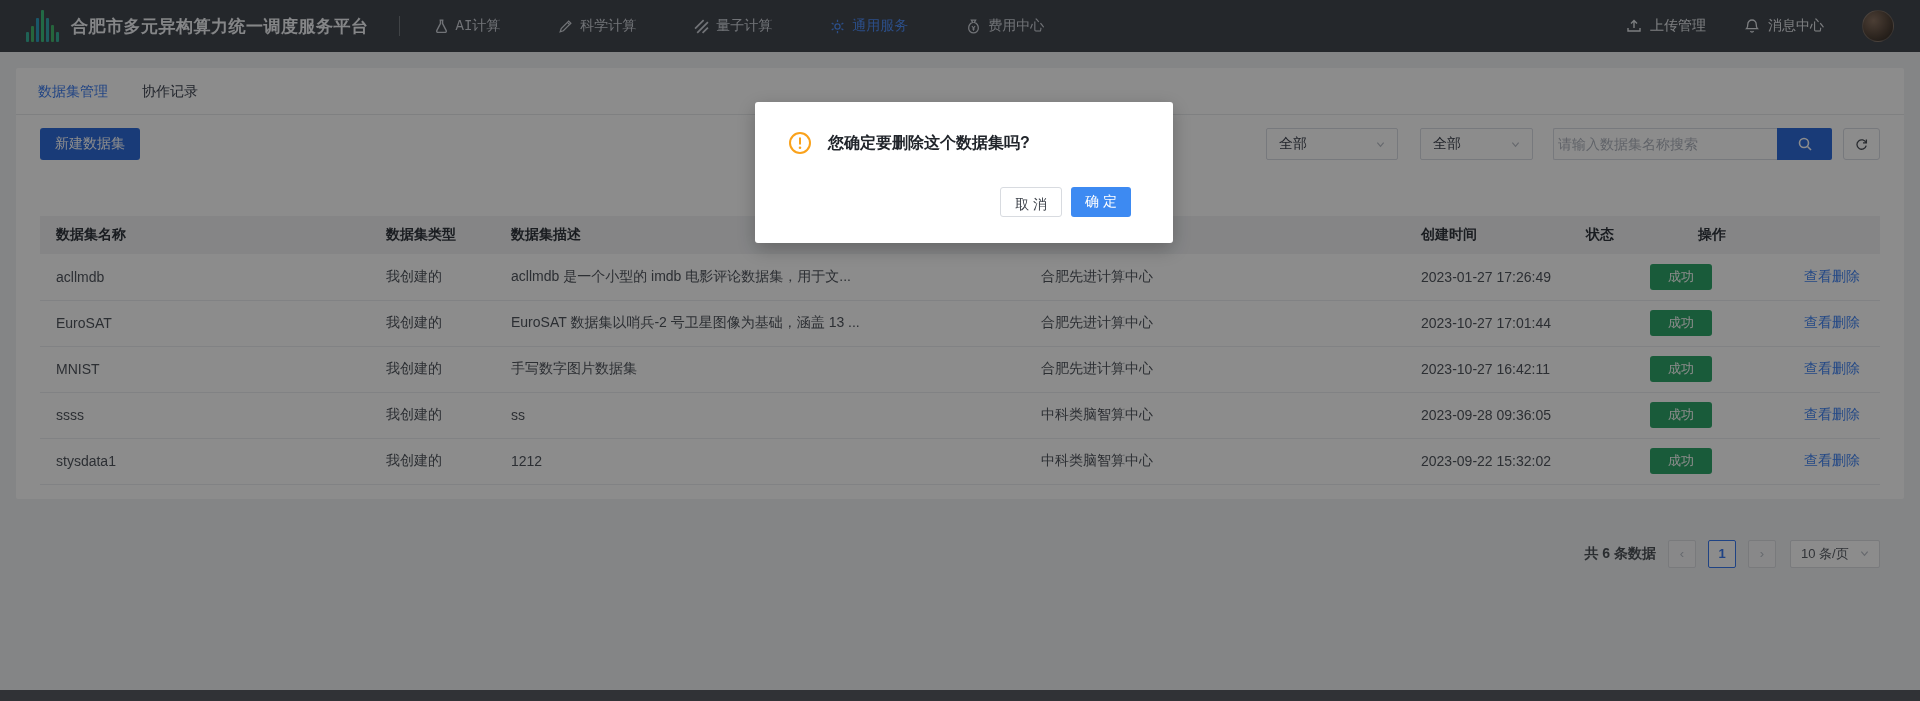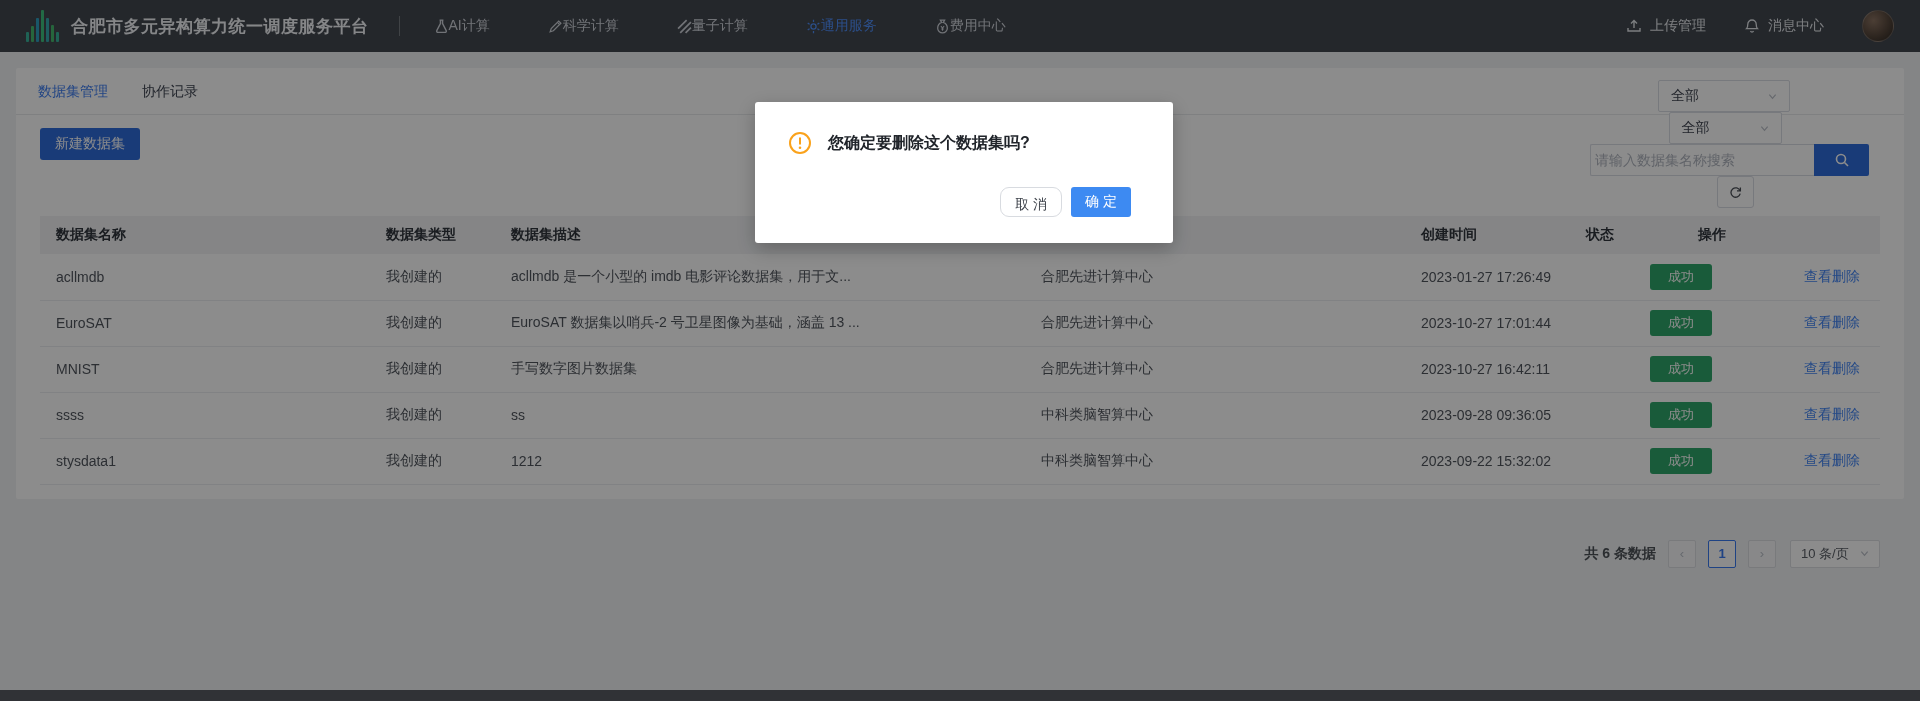--- a/index.html
+++ b/index.html
@@ -6,41 +6,41 @@
   html,body { width:1920px; height:701px; overflow:hidden; }
   body { font-family:"Liberation Sans","DejaVu Sans",sans-serif; background:#f0f2f5; position:relative; }
 
   
   .topbar { height:52px; background:#42474f; display:flex; align-items:center; padding:0 26px; }
   .logo { display:flex; align-items:flex-end; gap:2px; height:32px; margin-right:12px; }
   .logo span { width:3px; border-radius:1px; display:inline-block; }
   .brand { color:#f2f4f7; font-size:17px; font-weight:700; letter-spacing:.5px; }
   .topbar-divider { width:1px; height:20px; background:rgba(255,255,255,.28); margin:0 34px 0 30px; }
   .nav { display:flex; align-items:center; gap:58px; }
-  .nav-item { display:flex; align-items:center; gap:0; color:#ced2d9; font-size:14px; cursor:pointer; }
+  .nav-item { display:flex; align-items:center; gap:7px; color:#ced2d9; font-size:14px; cursor:pointer;font-family:Liberation Mono, monospace; }
   .nav-item svg { width:15px; height:15px; }
   .nav-item.active { color:#4f8ef7; }
   .topbar-right { margin-left:auto; display:flex; align-items:center; gap:38px; }
   .top-action { display:flex; align-items:center; gap:8px; color:#e3e6ea; font-size:14px; cursor:pointer; }
   .top-action svg { width:16px; height:16px; }
   .avatar { width:32px; height:32px; border-radius:50%;
             background:radial-gradient(circle at 35% 32%, #8a7261, #55463b 55%, #2e2823 95%);
             border:1px solid rgba(255,255,255,.2); }
 
   
   .content { padding:16px 16px 0; }
   .card { background:#ffffff; border-radius:2px; padding:0 24px 14px; }
   .tabs { display:flex; gap:34px; margin:0 -24px; padding:15px 22px 13px; border-bottom:1px solid #e8eaec; }
   .tab { font-size:14px; color:#3f4552; cursor:pointer; }
   .tab.active { color:#3f7ef0; }
 
   .toolbar { display:flex; align-items:center; margin-top:13px; height:32px; }
   .btn-primary { height:32px; padding:0 15px; background:#2f6cdb; color:#fff; font-size:14px;
                  border:none; border-radius:3px; cursor:pointer; }
-  .toolbar-right { margin-left:auto; display:flex; align-items:center;flex-direction:column; }
+  .toolbar-right { margin-left:auto; display:flex; align-items:center; }
   .select { height:32px; border:1px solid #d9dce3; border-radius:2px; background:#fff;
             display:flex; align-items:center; justify-content:space-between;
             padding:0 12px; font-size:14px; color:#3f4450; cursor:pointer; }
   .select.w1 { width:132px; margin-right:22px; }
   .select.w2 { width:113px; margin-right:20px; }
   .caret { width:9px; height:9px; display:inline-block; }
   .search-group { display:flex; margin-right:11px; }
   .search-input { width:224px; height:32px; border:1px solid #d9dce3; border-right:none;
                   border-radius:2px 0 0 2px; padding:0 4px; font-size:14px; color:#3f4450; outline:none; }
   .search-input::placeholder { color:#b0b5bf; }
@@ -76,21 +76,21 @@
   
   .overlay { position:fixed; inset:0; background:rgba(0,0,0,.45); z-index:50; }
   .modal { position:fixed; left:755px; top:102px; width:418px; height:141px; background:#fff;
            border-radius:3px; box-shadow:0 6px 20px rgba(0,0,0,.25); z-index:60;
            padding:30px 42px 0 34px; }
   .modal-msg { display:flex; align-items:center; gap:17px; }
   .modal-msg svg { width:22px; height:22px; flex:none; }
   .modal-text { font-size:16px; color:#20242a; font-weight:600; }
   .modal-btns { display:flex; justify-content:flex-end; gap:9px; margin-top:33px; }
   .btn-cancel { height:30px; padding:8px 14px; border:1px solid #d8dbe0; background:#fff; color:#3e434b;
-                border-radius:9px; font-size:14px; cursor:pointer; }
+                border-radius:3px; font-size:14px; cursor:pointer; }
   .btn-confirm { height:30px; padding:0 14px; background:#3d8af2; color:#fff; border:none;
                  border-radius:3px; font-size:14px; cursor:pointer; }
 </style>
 </head>
 <body>
 
 <div class="topbar">
   <div class="logo">
     <span style="height:10px;background:#3ab39b"></span>
       <span style="height:16px;background:#46b96e"></span>

